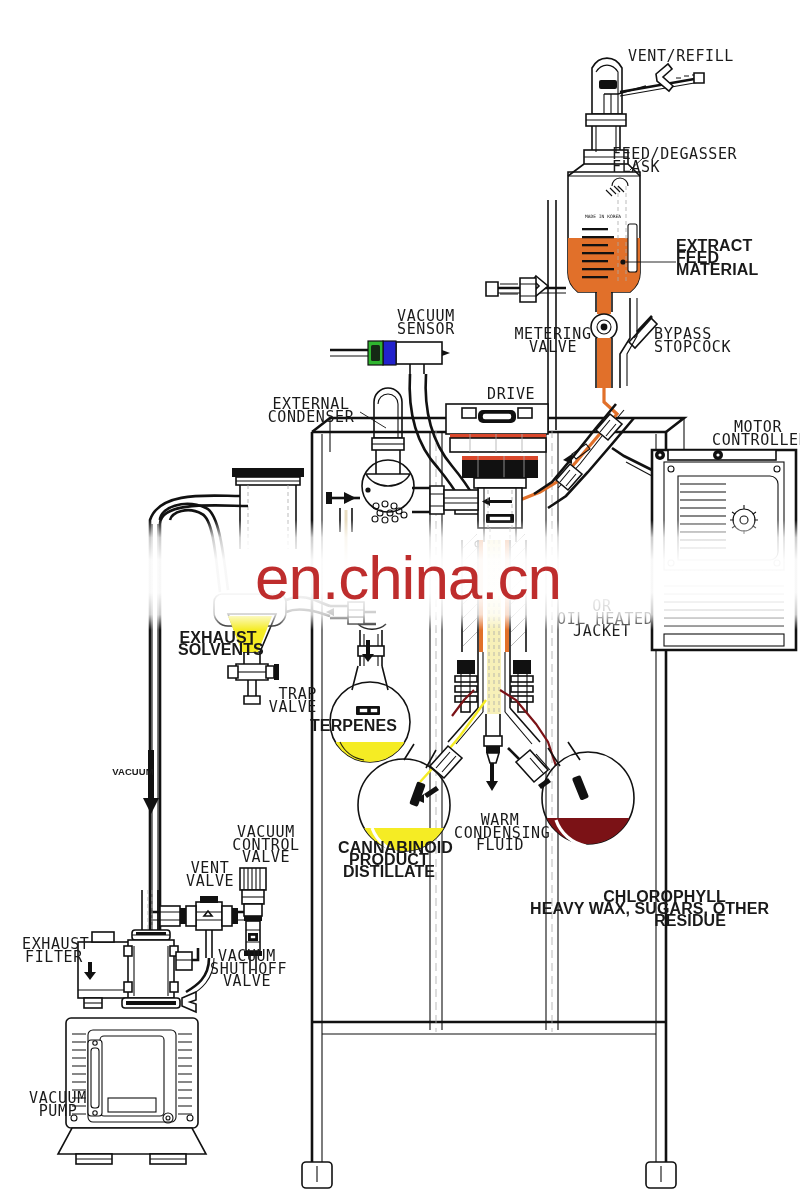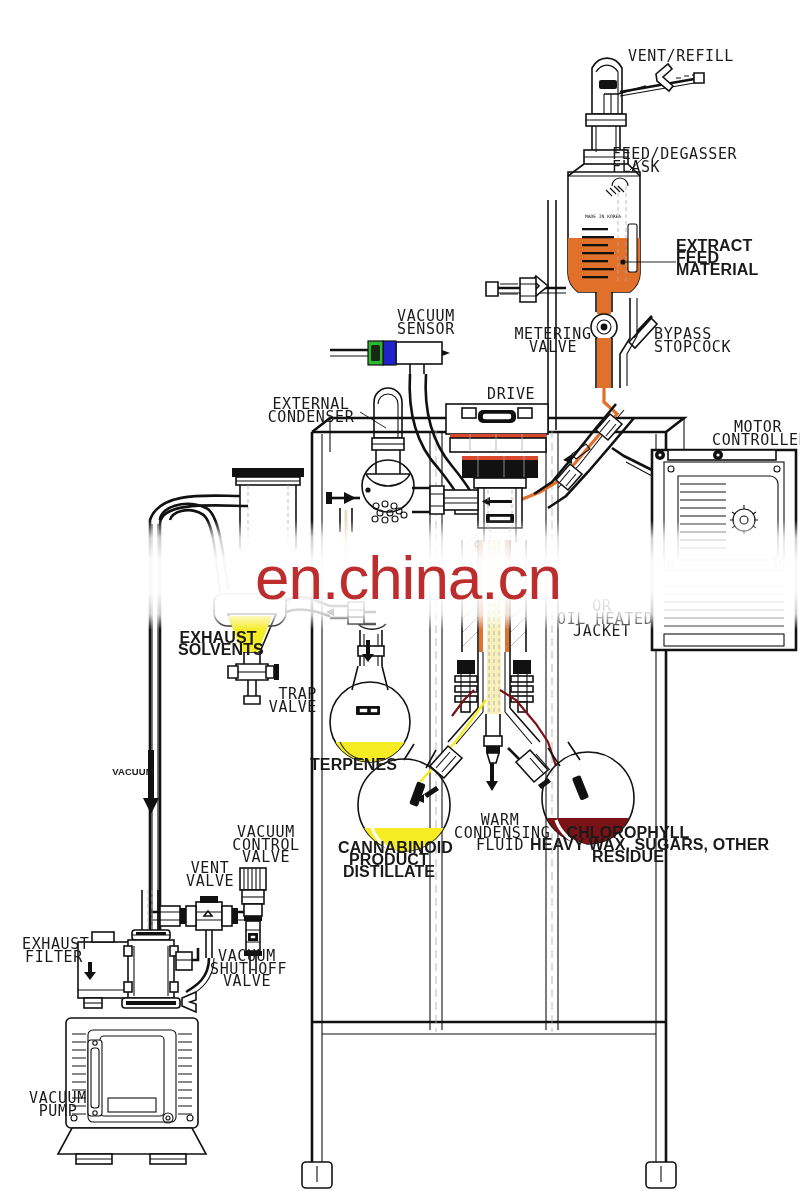--- a/index.html
+++ b/index.html
@@ -602,29 +602,29 @@
     <div class="lbl" style="left:557px;top:600px;width:90px;">OR
 OIL HEATED
 JACKET</div>
 
     <div class="lbl bold" style="left:178px;top:632px;width:80px;">EXHAUST
 SOLVENTS</div>
 
     <div class="lbl" style="left:265px;top:688px;width:52px;text-align:right;">TRAP
 VALVE</div>
 
-    <div class="lbl bold" style="left:310px;top:759px;width:74px;">TERPENES</div>
+    <div class="lbl bold" style="left:310px;top:720px;width:74px;">TERPENES</div>
 
     <div class="lbl bold" style="left:104px;top:766px;width:58px;font-size:9.5px;">VACUUM</div>
 
     <div class="lbl" style="left:454px;top:814px;width:92px;">WARM
 CONDENSING
 FLUID</div>
 
-    <div class="lbl bold" style="left:530px;top:827px;width:196px;">CHLOROPHYLL
+    <div class="lbl bold" style="left:530px;top:891px;width:196px;text-align:right;">CHLOROPHYLL
 HEAVY WAX, SUGARS, OTHER
 RESIDUE</div>
 
     <div class="lbl bold" style="left:338px;top:842px;width:102px;">CANNABINOID
 PRODUCT
 DISTILLATE</div>
 
     <div class="lbl" style="left:232px;top:826px;width:68px;">VACUUM
 CONTROL
 VALVE</div>

